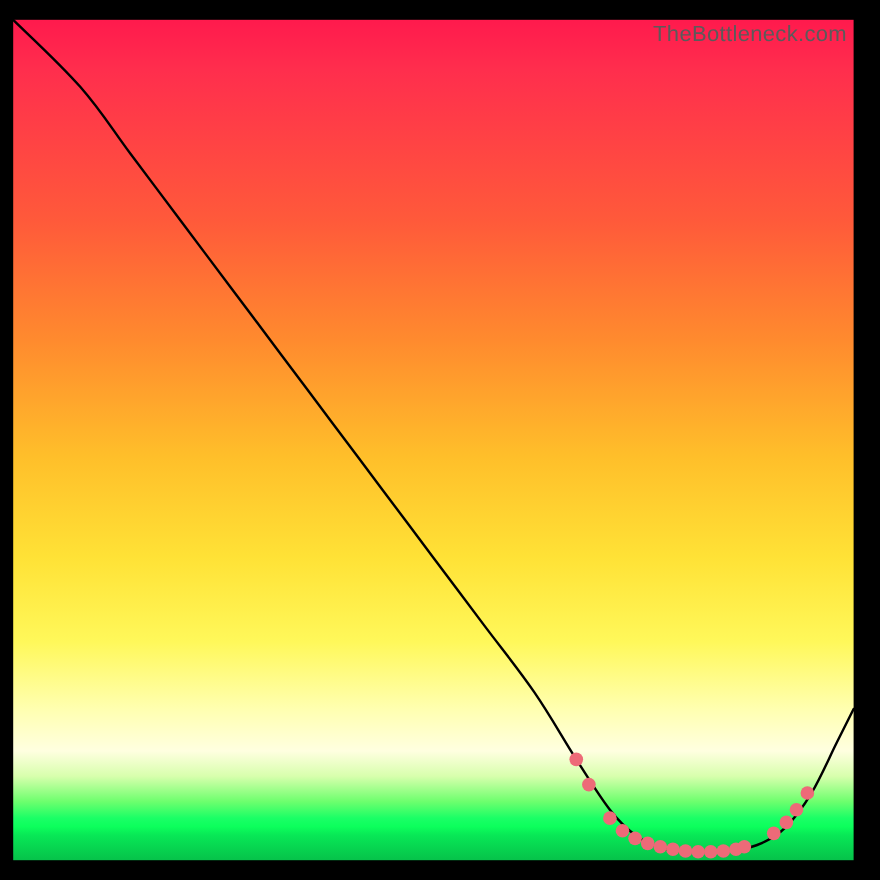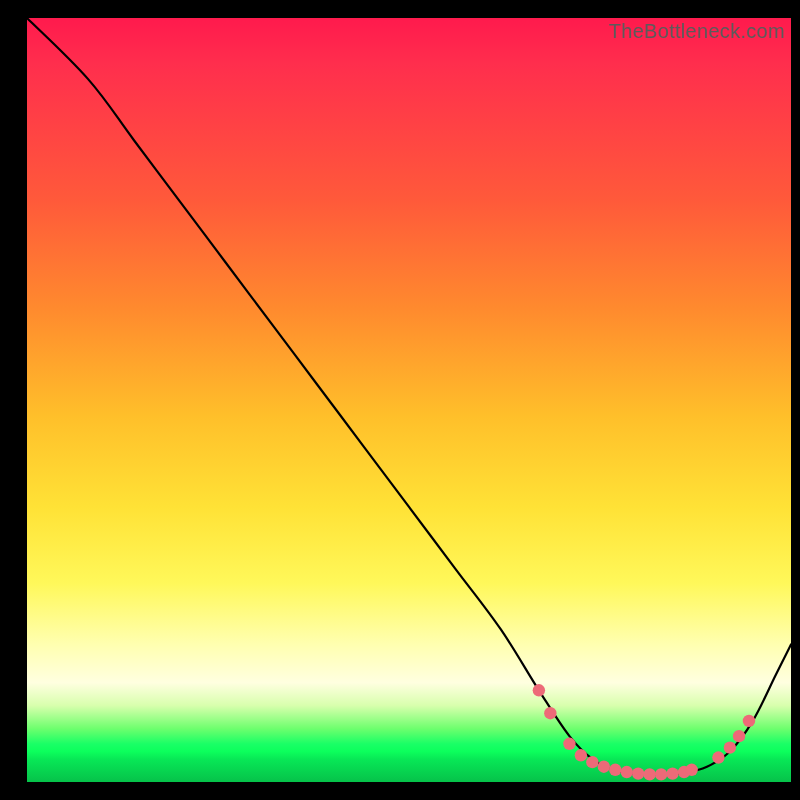--- a/index.html
+++ b/index.html
@@ -6,21 +6,21 @@
     margin: 0;
     padding: 0;
     width: 800px;
     height: 800px;
     background: #000;
     overflow: hidden;
     font-family: Arial, Helvetica, sans-serif;
   }
   .frame {
     position: absolute;
-    left: 27px;
+    left: 12px;
     top: 18px;
     width: 764px;
     height: 764px;
     background: #000;
   }
   .gradient {
     position: absolute;
     left: 0;
     top: 0;
     width: 764px;

